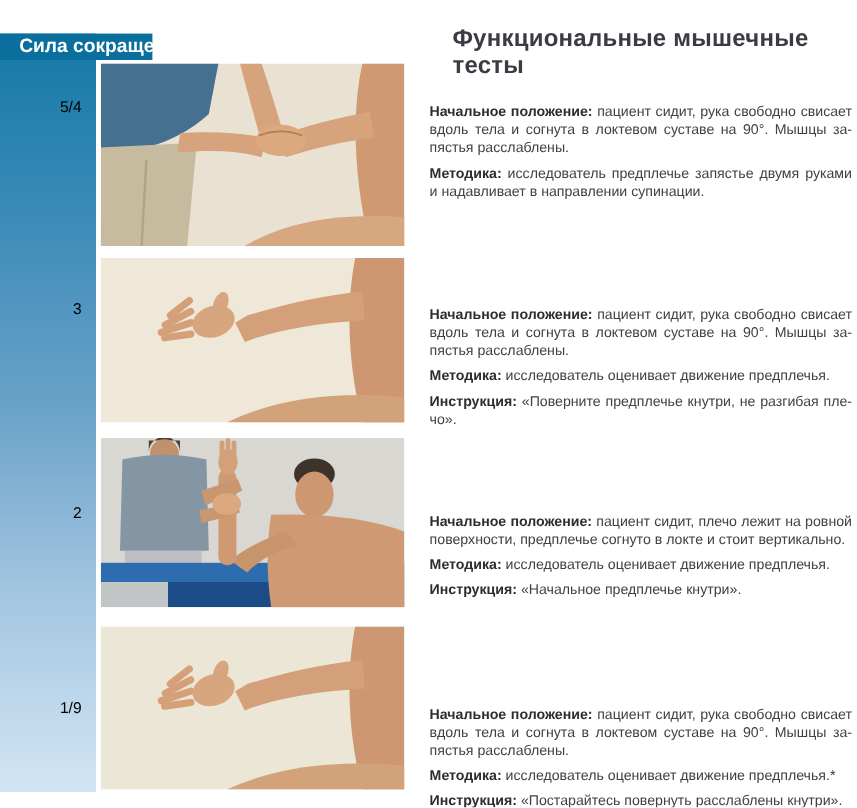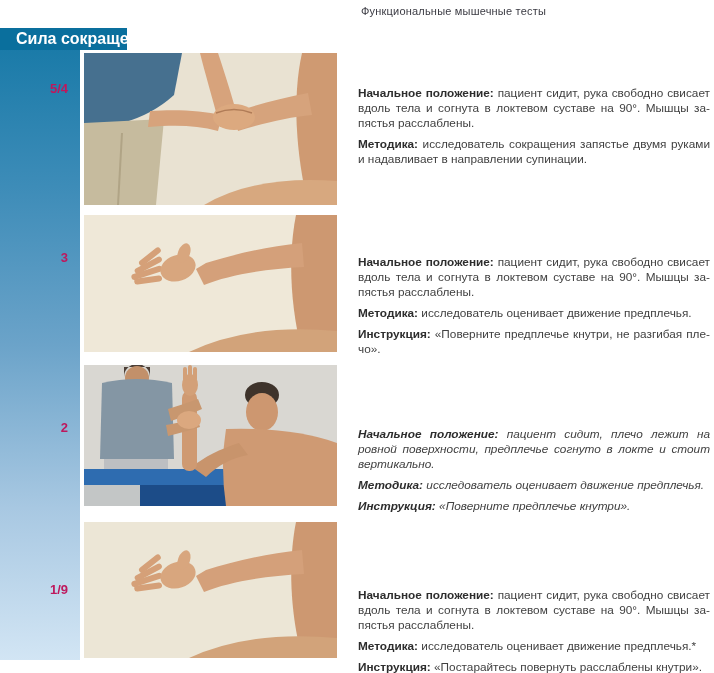--- a/index.html
+++ b/index.html
@@ -2,49 +2,49 @@
 <html><head>
 <meta charset="utf-8">
 <style>
   html,body { margin:0; padding:0; background:#ffffff; }
   .page {
     position:relative; width:714px; height:673px; overflow:hidden;
     background:#ffffff;
     font-family:"Liberation Sans", sans-serif;
   }
   .title {
-    position:absolute; left:361px; top:5px; margin:0;
-    font-size:11px; font-weight:normal; color:#3b3b43; letter-spacing:.2px;
+    position:absolute; left:361px; top:5px; margin:16px;
+    font-size:20px; font-weight:bold; color:#3b3b43; letter-spacing:.2px;
   }
   .side-col {
     position:absolute; left:0; top:28px; width:80px; height:632px;
     background:linear-gradient(180deg,#1578a6 0%,#3d8cb8 25%,#6ba3c9 50%,#a8c8e2 76%,#d2e5f4 100%);
   }
   .side-header {
     position:absolute; left:0; top:28px; width:127px; height:22px;
     background:#0a6f9d; color:#ffffff; font-weight:bold; font-size:16px;
     line-height:22px; padding-left:16px; box-sizing:border-box; white-space:nowrap;
   }
   .grade {
     position:absolute; left:20px; width:48px; text-align:right;
-    color:#be185d; font-weight:bold; font-size:13px;
+    color:#000000; font-weight:normal; font-size:13px;
   }
   .g1 { top:81px; } .g2 { top:250px; } .g3 { top:420px; } .g4 { top:582px; }
   .photo { position:absolute; left:84px; width:253px; }
   .p1 { top:53px;  height:152px; }
   .p2 { top:215px; height:137px; }
   .p3 { top:365px; height:141px; }
   .p4 { top:522px; height:136px; }
   .photo svg { display:block; width:100%; height:100%; }
   .tblock {
     position:absolute; left:358px; width:352px;
     font-size:11.8px; line-height:15px; text-align:justify;
     color:#414141; hyphens:manual;
   }
-  .b1 { top:86px; } .b2 { top:255px; } .b3 { top:427px;font-style:italic; } .b4 { top:588px; }
+  .b1 { top:86px; } .b2 { top:255px; } .b3 { top:427px; } .b4 { top:588px; }
   .tblock p { margin:0 0 6px 0; }
   .tblock b { color:#2d2d2d; }
 </style>
 </head>
 <body>
 
 <div class="page">
 
   <h1 class="title">Функциональные мышечные тесты</h1>
 
@@ -127,33 +127,33 @@
         <rect x="46" y="50" width="32" height="6" rx="3" transform="rotate(-18 78 53)"></rect>
         <rect x="50" y="60" width="28" height="6" rx="3" transform="rotate(-8 78 63)"></rect>
       </g>
       <ellipse cx="94" cy="53" rx="18" ry="13" fill="#d8a67e" transform="rotate(-18 94 53)"></ellipse>
       <ellipse cx="100" cy="38" rx="6" ry="10" fill="#d8a67e" transform="rotate(20 100 38)"></ellipse>
     </svg>
   </div>
 
   <div class="tblock b1">
     <p><b>Начальное положение:</b> <span>пациент сидит, рука свободно свисает вдоль тела и согнута в локтевом суставе на 90°. Мышцы за­пястья расслаблены.</span></p>
-    <p><b>Методика:</b> <span>исследователь сокращения запястье двумя руками и надавливает в направлении супинации.</span></p>
+    <p><b>Методика:</b> <span>исследователь предплечье запястье двумя руками и надавливает в направлении супинации.</span></p>
   </div>
 
   <div class="tblock b2">
     <p><b>Начальное положение:</b> <span>пациент сидит, рука свободно свисает вдоль тела и согнута в локтевом суставе на 90°. Мышцы за­пястья расслаблены.</span></p>
     <p><b>Методика:</b> <span>исследователь оценивает движение предплечья.</span></p>
     <p><b>Инструкция:</b> <span>«Поверните предплечье кнутри, не разгибая пле­чо».</span></p>
   </div>
 
   <div class="tblock b3">
     <p><b>Начальное положение:</b> <span>пациент сидит, плечо лежит на ровной поверхности, предплечье согнуто в локте и стоит вертикаль­но.</span></p>
     <p><b>Методика:</b> <span>исследователь оценивает движение предплечья.</span></p>
-    <p><b>Инструкция:</b> <span>«Поверните предплечье кнутри».</span></p>
+    <p><b>Инструкция:</b> <span>«Начальное предплечье кнутри».</span></p>
   </div>
 
   <div class="tblock b4">
     <p><b>Начальное положение:</b> <span>пациент сидит, рука свободно свисает вдоль тела и согнута в локтевом суставе на 90°. Мышцы за­пястья расслаблены.</span></p>
     <p><b>Методика:</b> <span>исследователь оценивает движение предплечья.*</span></p>
     <p><b>Инструкция:</b> <span>«Постарайтесь повернуть расслаблены кнутри».</span></p>
   </div>
 
 </div>
 

